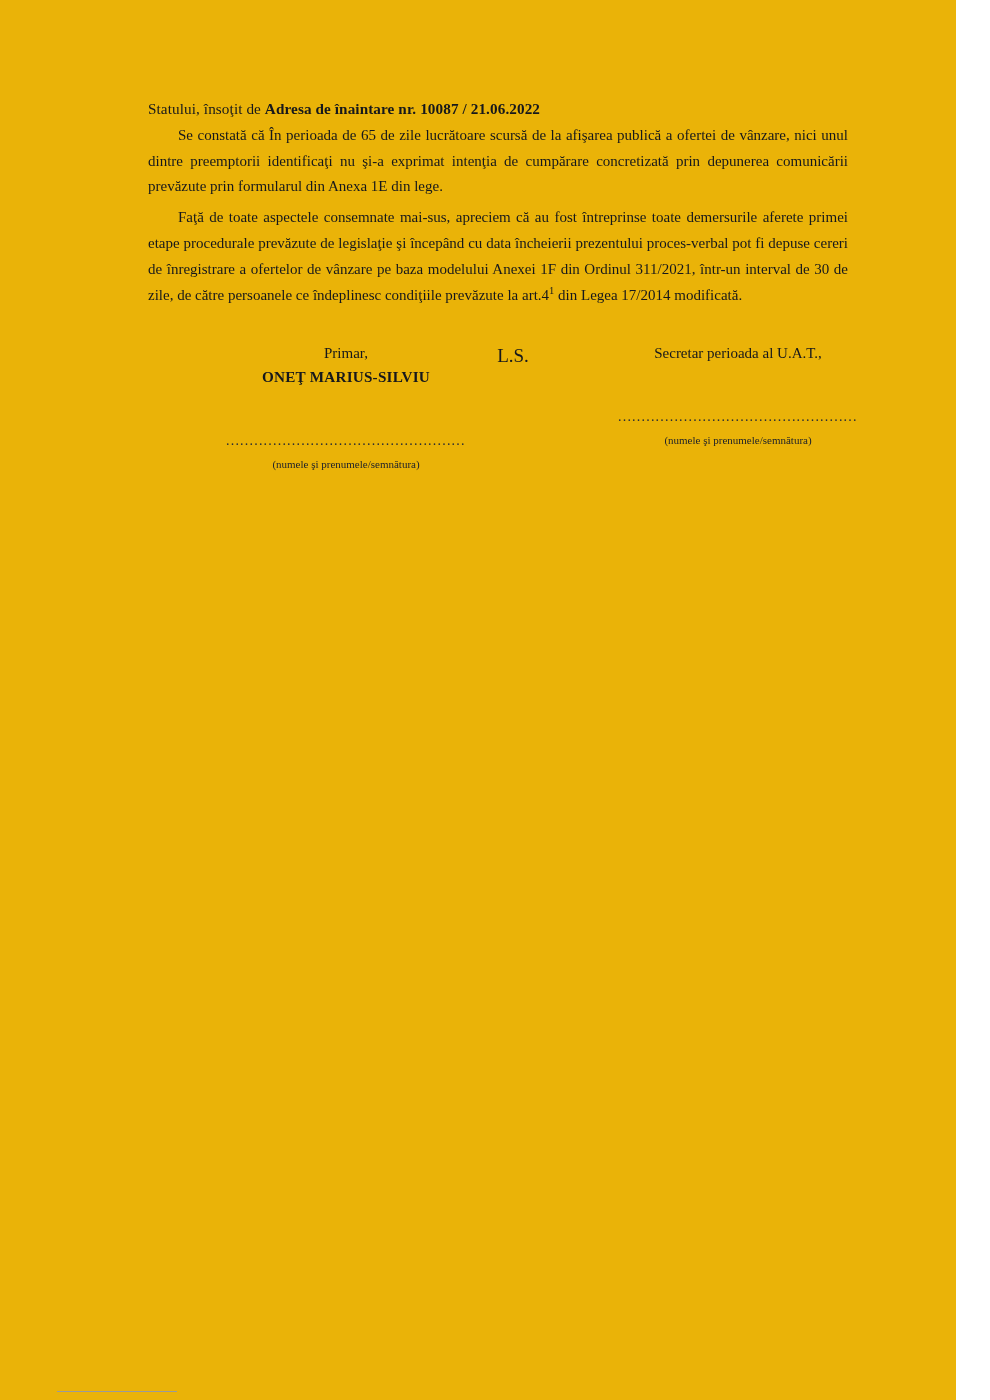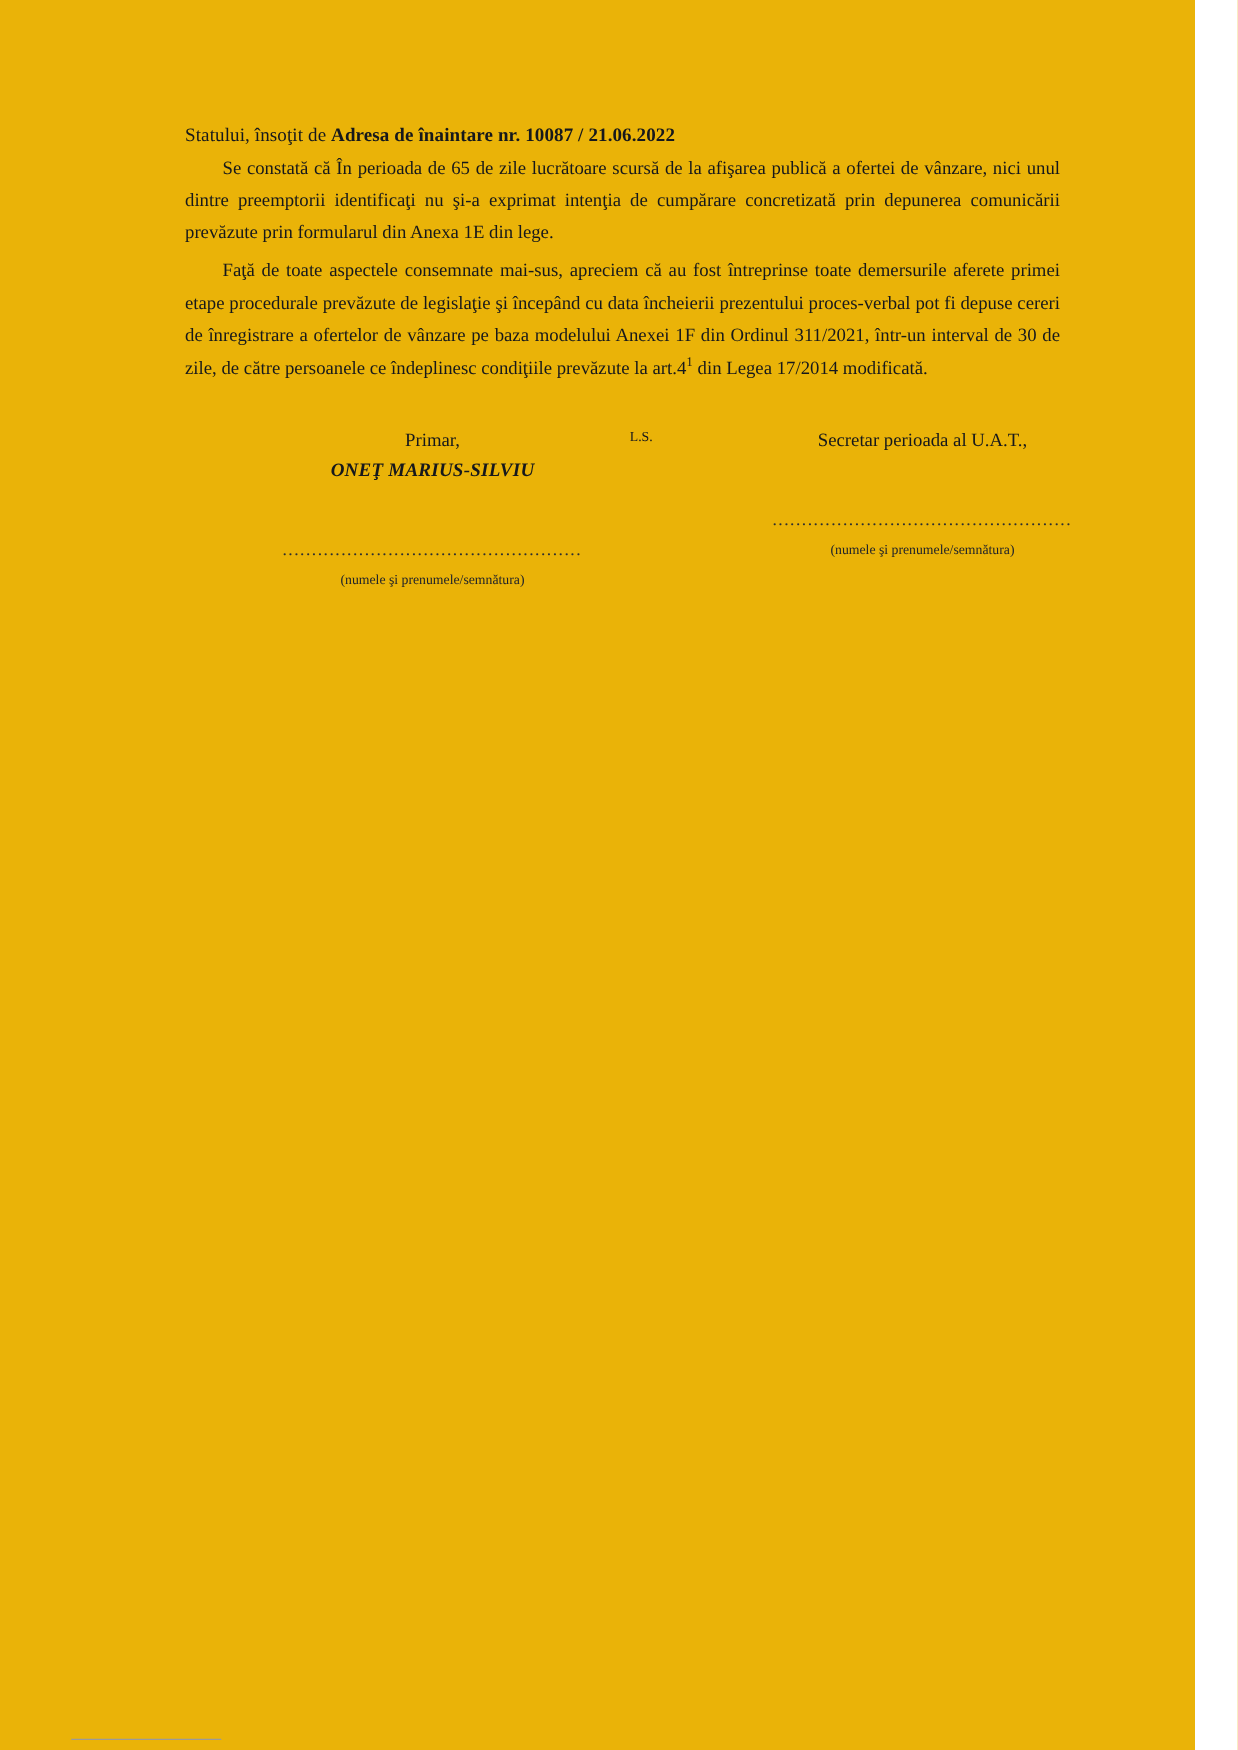--- a/index.html
+++ b/index.html
@@ -75,24 +75,23 @@
   .sig-title {
     font-size: 15px;
     line-height: 1.5;
   }
   .sig-name {
     font-size: 15.2px;
     font-weight: bold;
     line-height: 1.6;
     letter-spacing: 0.2px;
     white-space: nowrap;
-    font-style: italic;
   }
   .ls {
-    font-size: 11px;
+    font-size: 19px;
     line-height: 1.5;
   }
   .dots {
     margin-top: 44px;
     font-size: 14px;
     letter-spacing: 1.2px;
     color: #2a2d33;
     white-space: nowrap;
     overflow: hidden;
   }

